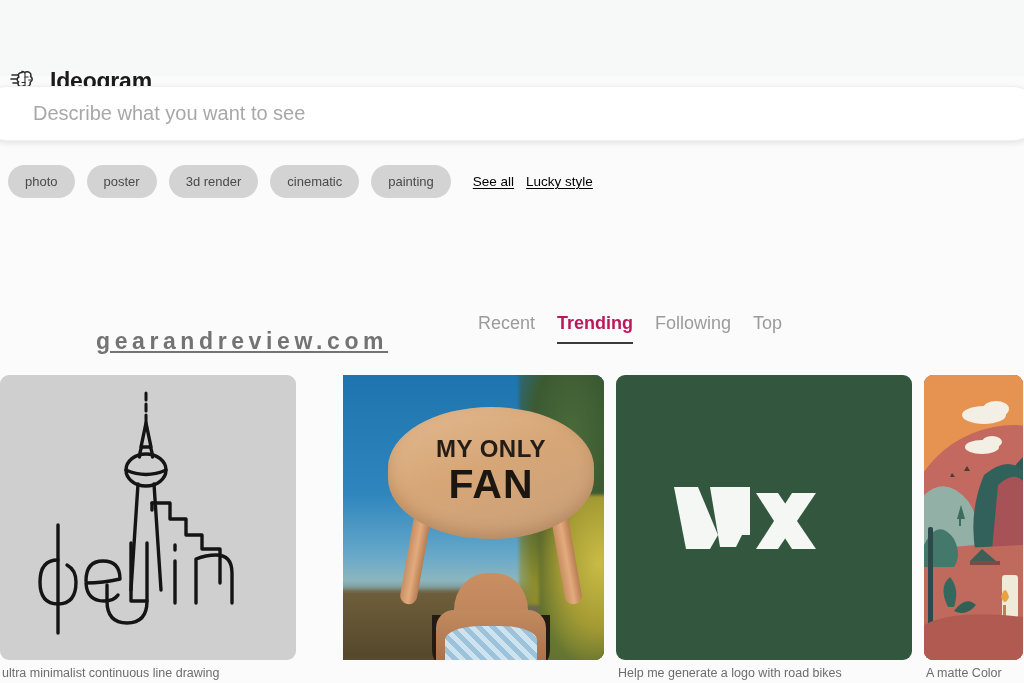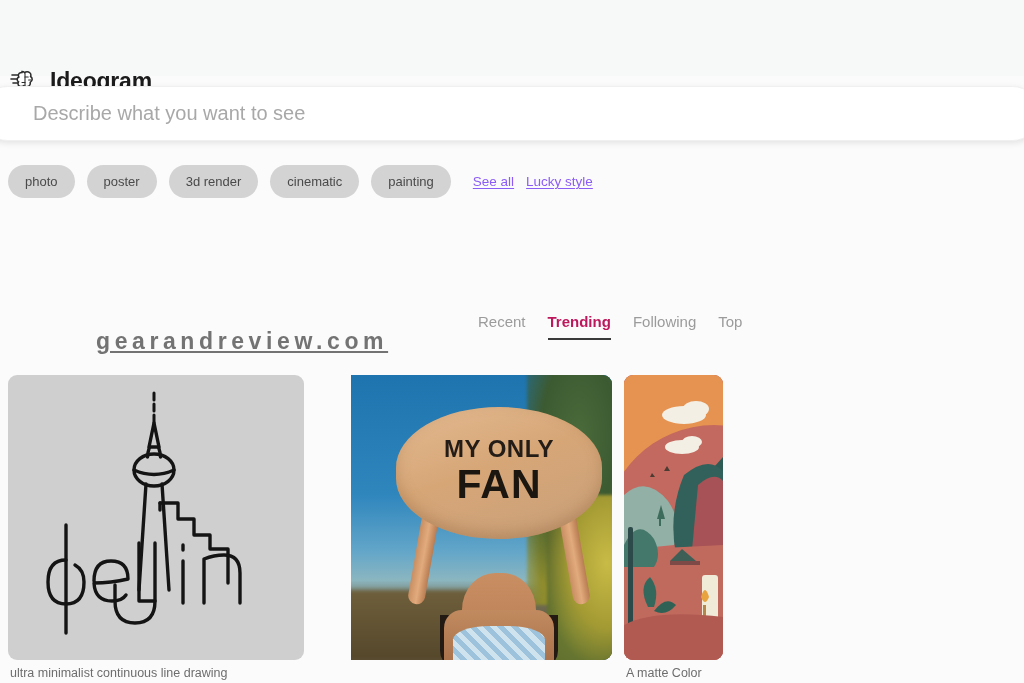--- a/index.html
+++ b/index.html
@@ -60,21 +60,21 @@
     border-radius: 18px;
     height: 33px;
     padding: 0 17px;
     font-family: "Liberation Sans", sans-serif;
     font-size: 13px;
     display: flex; align-items: center; justify-content: center;
     cursor: pointer;
     white-space: nowrap;
   }
   .chip-link {
-    color: #8b5cf6;
+    color: #000000;
     font-size: 13.5px;
     text-decoration: underline;
     text-underline-offset: 2px;
     cursor: pointer;
     white-space: nowrap;
   }
   .chip-link.first { margin-left: 10px; }
 
   
   .watermark {
@@ -85,41 +85,41 @@
     white-space: nowrap;
     text-decoration: underline;
   }
 
   
   .tabs {
     position: absolute; left: 478px; top: 313px;
     display: flex; align-items: flex-start; gap: 22px;
   }
   .tab {
-    font-size: 15px; color: #9b9b9b; cursor: pointer;
+    font-size: 18px; color: #9b9b9b; cursor: pointer;
     padding-bottom: 10px; position: relative; white-space: nowrap;
   }
   .tab.active { color: #be185d; font-weight: bold; }
   .tab.active::after {
     content: ""; position: absolute; left: 0; right: 0; bottom: 0;
     height: 2.5px; background: #3a3a3a;
   }
 
   
   .gallery {
     position: absolute; left: 0; top: 375px;
     width: 1024px; height: 308px;
     display: flex; gap: 12px; overflow: hidden;
   }
   .card {
     position: relative;
     width: 296px; flex: 0 0 auto;
     height: 308px;
   }
-  .card:first-child { margin-left: 8px; }
+  .card:first-child { margin-left: 0px; }
   .card.narrow { width: 99px; }
   .card-img {
     width: 100%; height: 285px;
     border-radius: 9px;
     overflow: hidden;
     position: relative;
   }
   .card-caption {
     position: absolute; left: 2px; top: 291px;
     font-size: 12.5px; color: #6d6d6d;
@@ -306,20 +306,36 @@
           <div class="arm right"></div>
           <div class="banner">
             <div class="banner-l1">MY ONLY</div>
             <div class="banner-l2">FAN</div>
           </div>
         </div>
       </div>
       <div class="card-caption"></div>
     </div>
 
+    <div class="card">
+      <div class="card-img">
+        <div class="wx-bg">
+          <svg viewBox="0 0 200 90" width="200" height="90" aria-hidden="true">
+            <g fill="#f5f7f4">
+              <polygon points="10,14 34,14 54,62 46,76 22,76"></polygon>
+              <polygon points="46,14 66,14 82,54 72,74 56,74"></polygon>
+              <polygon points="66,14 86,14 86,62 66,62"></polygon>
+              <polygon points="92,20 114,20 152,76 128,76"></polygon>
+              <polygon points="128,20 152,20 114,76 92,76"></polygon>
+            </g>
+          </svg>
+        </div>
+      </div>
+      <div class="card-caption">Help me generate a logo with road bikes</div>
+    </div>
 
     <div class="card narrow">
       <div class="card-img">
         <div class="illus">
           <svg viewBox="0 0 99 285" width="99" height="285" preserveAspectRatio="none" aria-hidden="true">
             <rect x="0" y="0" width="99" height="285" fill="#c4695f"></rect>
             <path d="M-20 160 A110 110 0 0 1 200 160 L200 0 L-20 0 Z" fill="#e8954f" opacity="0.95"></path>
             <ellipse cx="60" cy="40" rx="22" ry="9" fill="#f3efe4"></ellipse>
             <ellipse cx="72" cy="34" rx="13" ry="8" fill="#f3efe4"></ellipse>
             <ellipse cx="58" cy="72" rx="17" ry="7" fill="#f3efe4"></ellipse>

